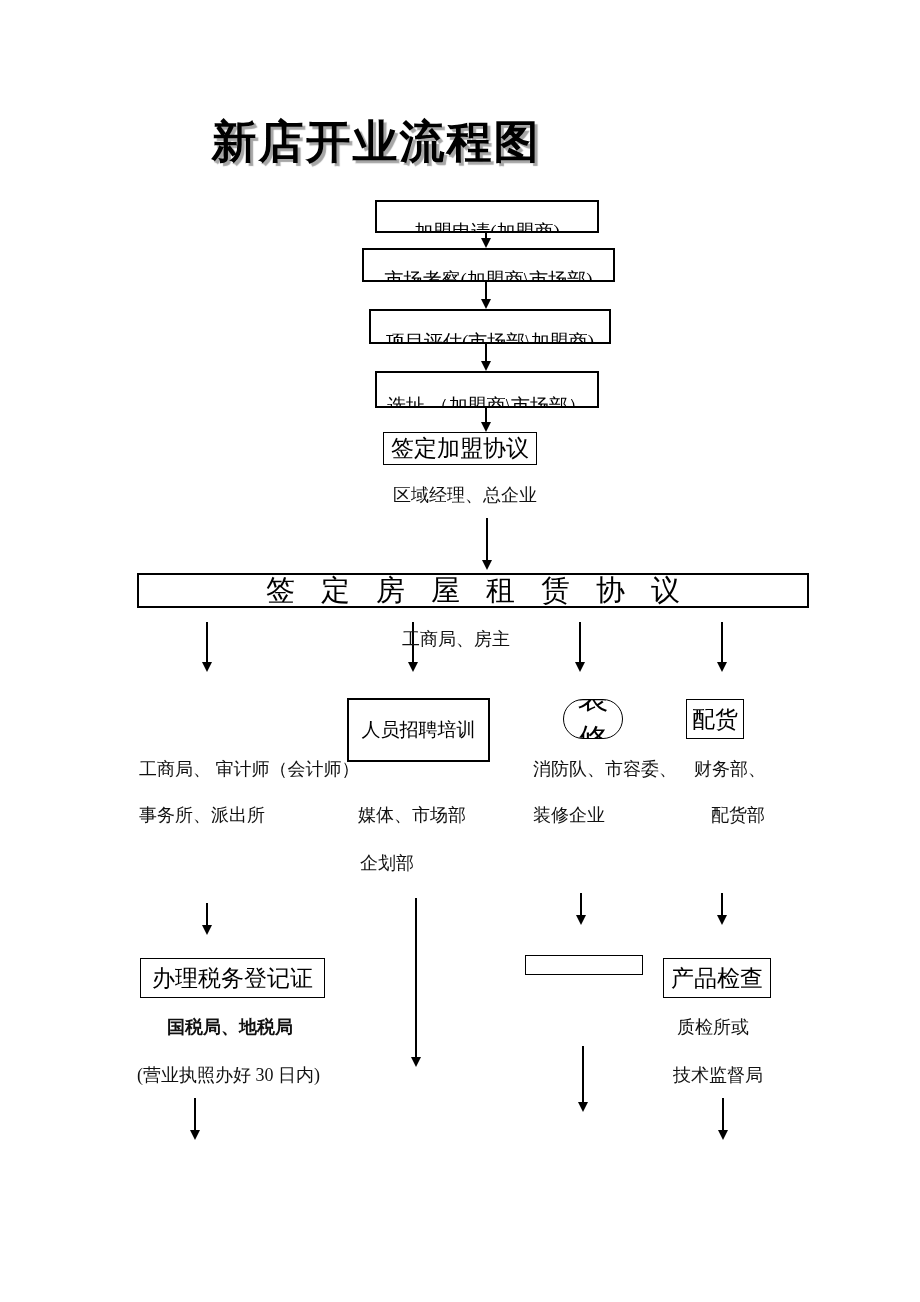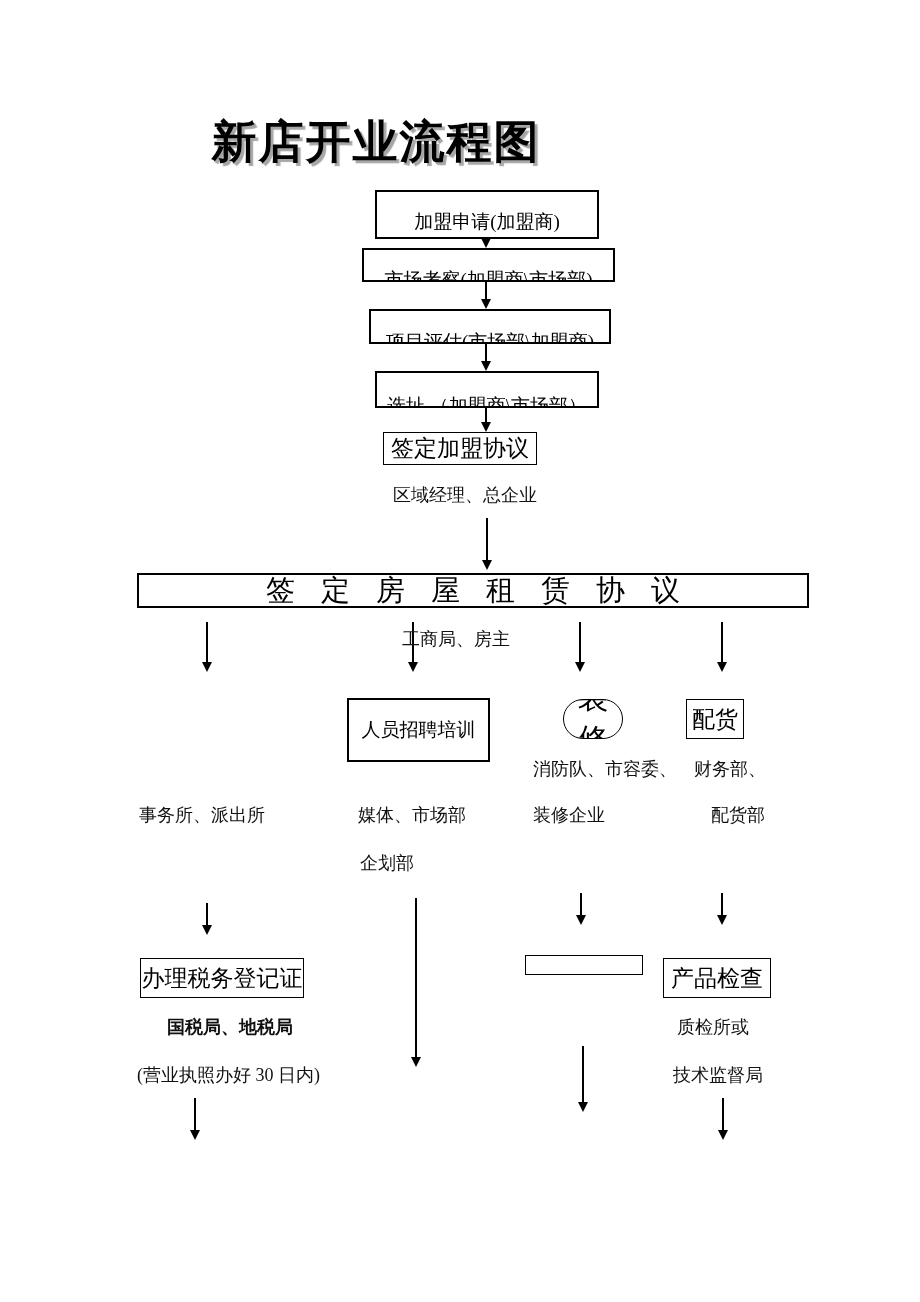--- a/index.html
+++ b/index.html
@@ -41,21 +41,21 @@
   .lbl{position:absolute;font-size:18px;white-space:nowrap;z-index:2;color:#111;}
 </style>
 </head>
 <body>
 
 <div id="page">
 
 
   <div class="title">新店开业流程图</div>
 
-  <div class="box clip" style="left:375px;top:190px;width:224px;height:49px;">
+  <div class="box clip" style="left:375px;top:200px;width:224px;height:33px;">
     <span style="margin-top:20px;">加盟申请(加盟商)</span>
   </div>
   <div class="arrow" style="left:480px;top:223px;height:25px;">
       <i class="shaft"></i>
       <i class="head"></i>
     </div>
 
   <div class="box clip" style="left:362px;top:248px;width:253px;height:34px;">
     <span style="margin-top:20px;">市场考察(加盟商\市场部)</span>
   </div>
@@ -114,20 +114,21 @@
   <div class="box cbox" style="left:347px;top:698px;width:143px;height:64px;font-size:19px;">
     <span>人员招聘培训</span>
   </div>
   <div class="box med cbox" style="left:563px;top:699px;width:60px;height:40px;font-size:31px;border-radius:20px;">
     <span>装修</span>
   </div>
   <div class="box med cbox" style="left:686px;top:699px;width:58px;height:40px;font-size:23px;">
     <span>配货</span>
   </div>
 
+  <div class="lbl" style="left:139px;top:757px;">工商局、 审计师（会计师）</div>
   <div class="lbl" style="left:533px;top:757px;">消防队、市容委、</div>
   <div class="lbl" style="left:694px;top:757px;">财务部、</div>
 
   <div class="lbl" style="left:139px;top:803px;">事务所、派出所</div>
   <div class="lbl" style="left:358px;top:803px;">媒体、市场部</div>
   <div class="lbl" style="left:533px;top:803px;">装修企业</div>
   <div class="lbl" style="left:711px;top:803px;">配货部</div>
 
   <div class="lbl" style="left:360px;top:851px;">企划部</div>
 
@@ -141,21 +142,21 @@
     </div>
   <div class="arrow" style="left:575px;top:893px;height:32px;">
       <i class="shaft"></i>
       <i class="head"></i>
     </div>
   <div class="arrow" style="left:716px;top:893px;height:32px;">
       <i class="shaft"></i>
       <i class="head"></i>
     </div>
 
-  <div class="box thin cbox" style="left:140px;top:958px;width:164px;height:40px;font-size:23px;justify-content:center;">
+  <div class="box thin cbox" style="left:140px;top:958px;width:185px;height:40px;font-size:23px;justify-content:center;">
     <span>办理税务登记证</span>
   </div>
   <div class="box med clip" style="left:525px;top:955px;width:118px;height:20px;padding-left:28px;">
     <span style="margin-top:25px;font-size:18px;">购置物品</span>
   </div>
   <div class="box med cbox" style="left:663px;top:958px;width:108px;height:40px;font-size:23px;">
     <span>产品检查</span>
   </div>
 
   <div class="lbl" style="left:167px;top:1015px;font-weight:bold;">国税局、地税局</div>

